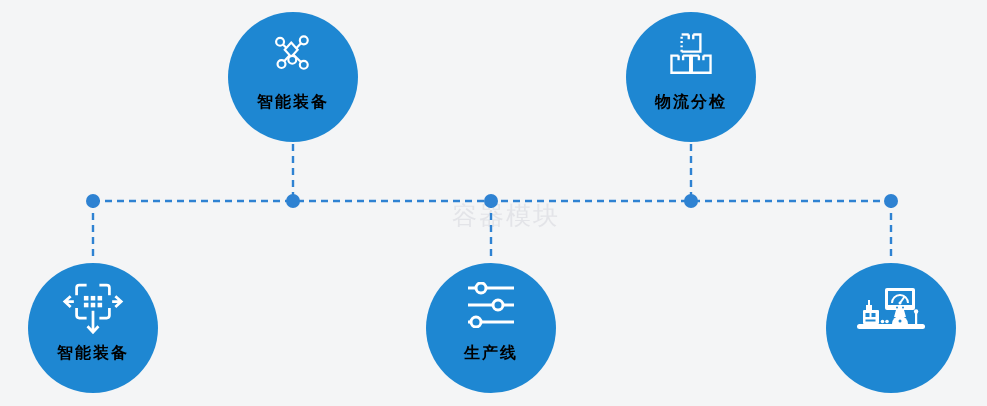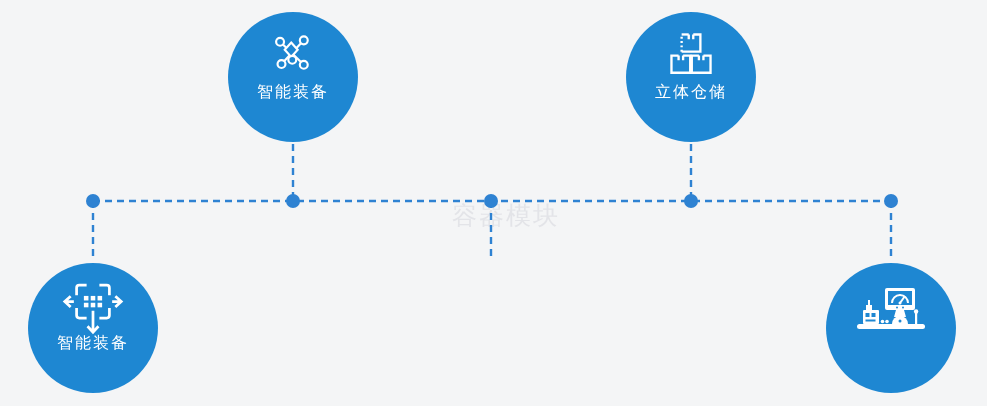--- a/index.html
+++ b/index.html
@@ -40,24 +40,24 @@
     width:130px;height:130px;
     border-radius:50%;
     background:var(--accent);
   }
   .node .icon{
     position:absolute;left:50%;top:42px;
     transform:translate(-50%,-50%);
   }
   .node .icon.lower{top:45px;}
   .node .label{
-    position:absolute;left:0;right:0;top:71px;
+    position:absolute;left:0;right:0;top:81px;
     text-align:center;
-    color:#ffffff;
-    font-size:16px;font-weight:normal;
+    color:#000000;
+    font-size:16px;font-weight:bold;
     letter-spacing:2px;
     line-height:18px;
     white-space:nowrap;
   }
   
   .ws{stroke:#fff;stroke-width:3;fill:none;}
   .ws2{stroke:#fff;stroke-width:2;fill:none;}
   .wf{fill:#fff;}
   .af{fill:var(--accent);}
   .aws{stroke:#fff;stroke-width:3;fill:var(--accent);}
@@ -106,21 +106,21 @@
       <path class="ws dotted" d="M 20,25 V 3"></path>
       <path class="ws" d="M 20,3 H 29.1"></path>
       <path class="ws" d="M 29.1,3 V 9 M 34.9,3 V 9"></path>
 
       <path class="ws" d="M 21.9,30 H 31 V 52 H 7 V 30 H 16.1"></path>
       <path class="ws" d="M 16.1,30 V 36 M 21.9,30 V 36"></path>
 
       <path class="ws" d="M 47.9,30 H 57 V 52 H 33 V 30 H 42.1"></path>
       <path class="ws" d="M 42.1,30 V 36 M 47.9,30 V 36"></path>
     </svg>
-    <div class="label">立体仓储</div>
+    <div class="label">物流分检</div>
   </div>
 
   <div class="node" style="left:28px;top:263px;">
     <svg class="icon lower" width="62" height="57" viewBox="0 0 68 62">
 
       <path class="ws" d="M 16,17 L 16,9 Q 16,6 19,6 L 27,6"></path>
       <path class="ws" d="M 41,6 L 49,6 Q 52,6 52,9 L 52,17"></path>
       <path class="ws" d="M 52,31 L 52,39 Q 52,42 49,42 L 41,42"></path>
       <path class="ws" d="M 27,42 L 19,42 Q 16,42 16,39 L 16,31"></path>
 
@@ -131,20 +131,31 @@
       <rect class="wf" x="31.5" y="25.25" width="5" height="5"></rect>
       <rect class="wf" x="39" y="25.25" width="5" height="5"></rect>
 
       <path class="ws" d="M 13,24 H 3.5 M 9.5,18 L 3,24 L 9.5,30"></path>
       <path class="ws" d="M 55,24 H 64.5 M 58.5,18 L 65,24 L 58.5,30"></path>
       <path class="ws" d="M 34,34 V 56 M 28,51 L 34,57.5 L 40,51"></path>
     </svg>
     <div class="label">智能装备</div>
   </div>
 
+  <div class="node" style="left:426px;top:263px;">
+    <svg class="icon" width="50" height="46" viewBox="0 0 50 46">
+      <path class="ws" d="M 2,6 H 48"></path>
+      <path class="ws" d="M 2,23 H 48"></path>
+      <path class="ws" d="M 2,40 H 48"></path>
+      <circle class="aws" cx="15" cy="6" r="5"></circle>
+      <circle class="aws" cx="32" cy="23" r="5"></circle>
+      <circle class="aws" cx="10" cy="40" r="5"></circle>
+    </svg>
+    <div class="label">生产线</div>
+  </div>
 
   <div class="node" style="left:826px;top:263px;">
     <svg class="icon lower" width="80" height="44" viewBox="0 0 80 44">
 
       <rect class="wf" x="6" y="38" width="68" height="5" rx="2.5"></rect>
 
       <rect class="wf" x="34" y="2" width="30" height="22" rx="2"></rect>
       <rect class="af" x="37" y="5" width="24" height="14"></rect>
       <path class="ws2" d="M 41,17 A 8,8 0 0 1 57,17"></path>
       <path class="ws2" d="M 49,17 L 54,10"></path>

